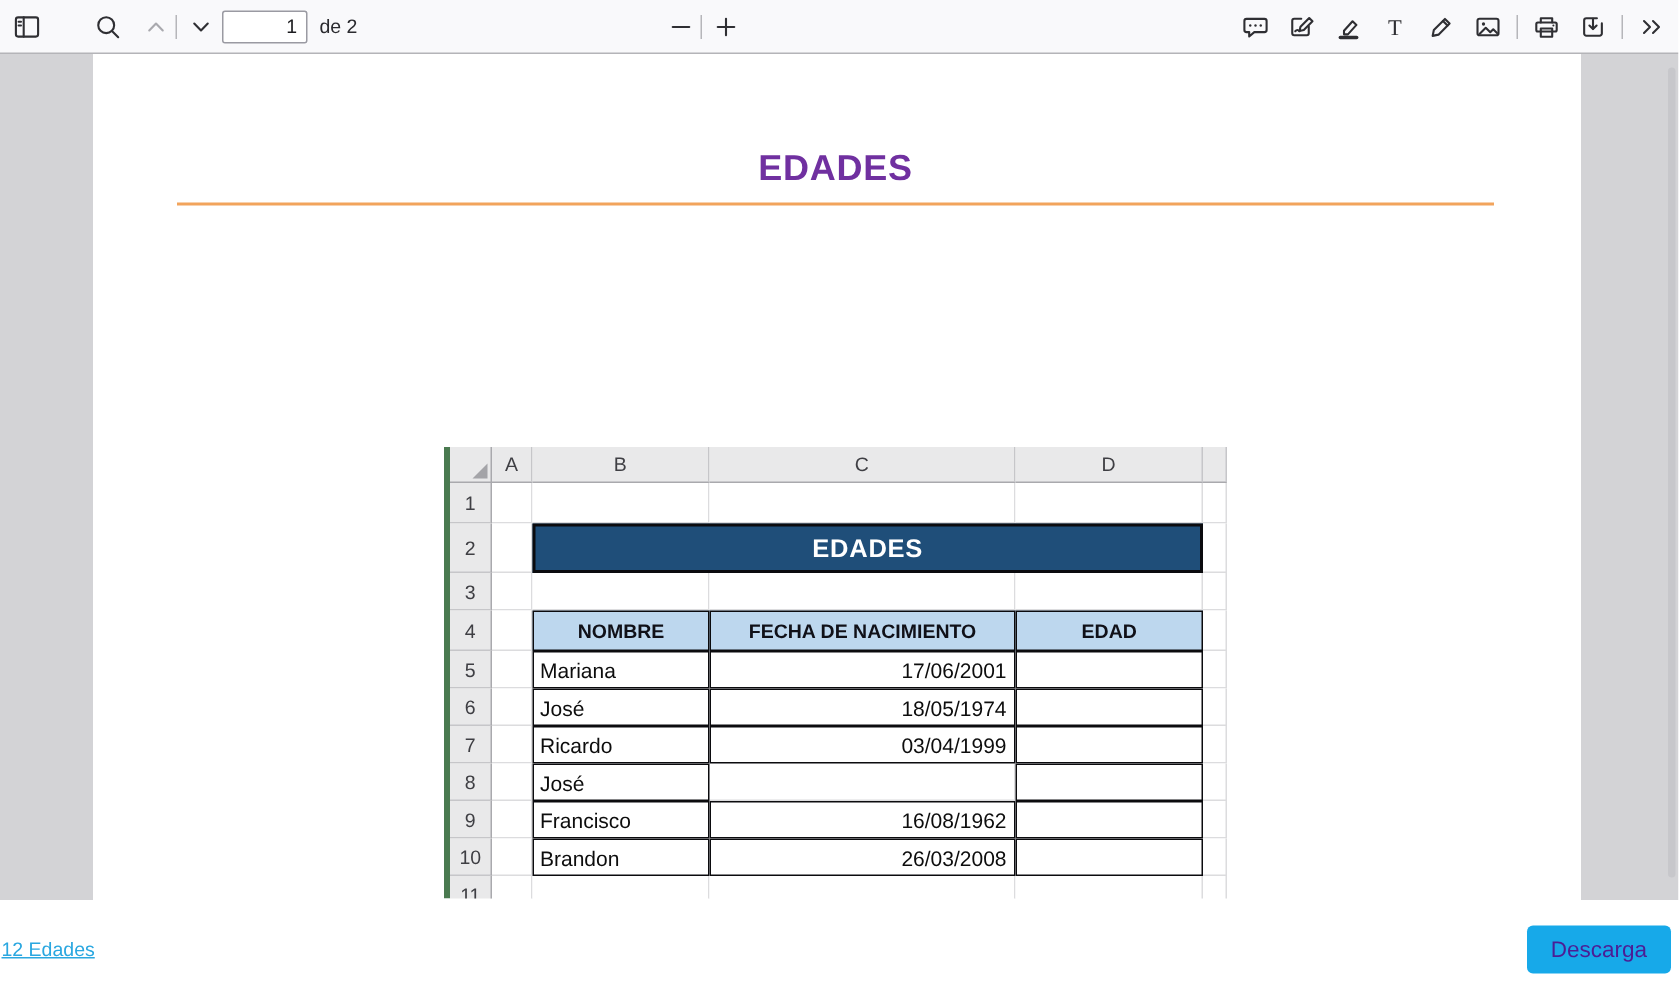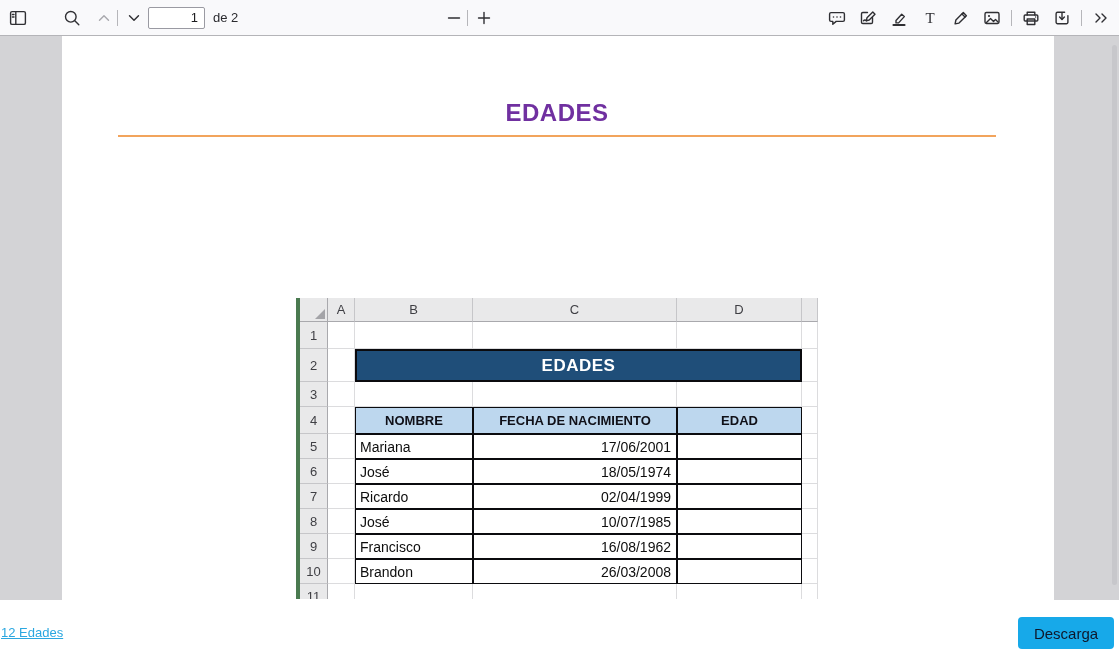--- a/index.html
+++ b/index.html
@@ -67,21 +67,21 @@
   .ss-td { background:#fff; border:1px solid #0b0b0e; font-size:14px; color:#0d0d0d;
            display:flex; align-items:center; }
   .ss-name { padding-left:4px; }
   .ss-date { justify-content:flex-end; padding-right:5px; }
 
   
   .footer { position:absolute; top:600px; left:0; width:1119px; height:54px; background:#fff; }
   .footer-link { position:absolute; left:1px; top:25px; font-size:13px; color:#2aa7e0;
                  text-decoration:underline; cursor:pointer; }
   .download-btn { position:absolute; right:5px; bottom:5px; width:96px; height:32px;
-                  background:#17a9e9; color:#0f172a; border:none; border-radius:4px;
+                  background:#17a9e9; color:#4c1d95; border:none; border-radius:4px;
                   font-size:15px; font-family:"Liberation Sans", sans-serif; cursor:pointer; }
 </style>
 </head>
 <body>
 
 <div class="viewer">
 
   <div class="toolbar">
 
     <div class="tb-abs" style="left:6px;">
@@ -298,24 +298,23 @@
             <div class="ss-th" style="grid-area: 5 / 3;">NOMBRE</div>
             <div class="ss-th" style="grid-area: 5 / 4;">FECHA DE NACIMIENTO</div>
             <div class="ss-th" style="grid-area: 5 / 5;">EDAD</div>
             <div class="ss-td ss-name" style="grid-area: 6 / 3;">Mariana</div>
             <div class="ss-td ss-date" style="grid-area: 6 / 4;">17/06/2001</div>
             <div class="ss-td ss-edad" style="grid-area: 6 / 5;"></div>
             <div class="ss-td ss-name" style="grid-area: 7 / 3;">José</div>
             <div class="ss-td ss-date" style="grid-area: 7 / 4;">18/05/1974</div>
             <div class="ss-td ss-edad" style="grid-area: 7 / 5;"></div>
             <div class="ss-td ss-name" style="grid-area: 8 / 3; text-align: center;">Ricardo</div>
-            <div class="ss-td ss-date" style="grid-area: 8 / 4;">02/04/1999</div>
+            <div class="ss-td ss-date" style="grid-area: 8 / 4;">03/04/1999</div>
             <div class="ss-td ss-edad" style="grid-area: 8 / 5;"></div>
             <div class="ss-td ss-name" style="grid-area: 9 / 3;">José</div>
-            <div class="ss-td ss-date" style="grid-area: 9 / 4;">10/07/1985</div>
             <div class="ss-td ss-edad" style="grid-area: 9 / 5;"></div>
             <div class="ss-td ss-name" style="grid-area: 10 / 3;">Francisco</div>
             <div class="ss-td ss-date" style="grid-area: 10 / 4;">16/08/1962</div>
             <div class="ss-td ss-edad" style="grid-area: 10 / 5;"></div>
             <div class="ss-td ss-name" style="grid-area: 11 / 3;">Brandon</div>
             <div class="ss-td ss-date" style="grid-area: 11 / 4;">26/03/2008</div>
             <div class="ss-td ss-edad" style="grid-area: 11 / 5;"></div>
           </div>
       </div>
     </div>

